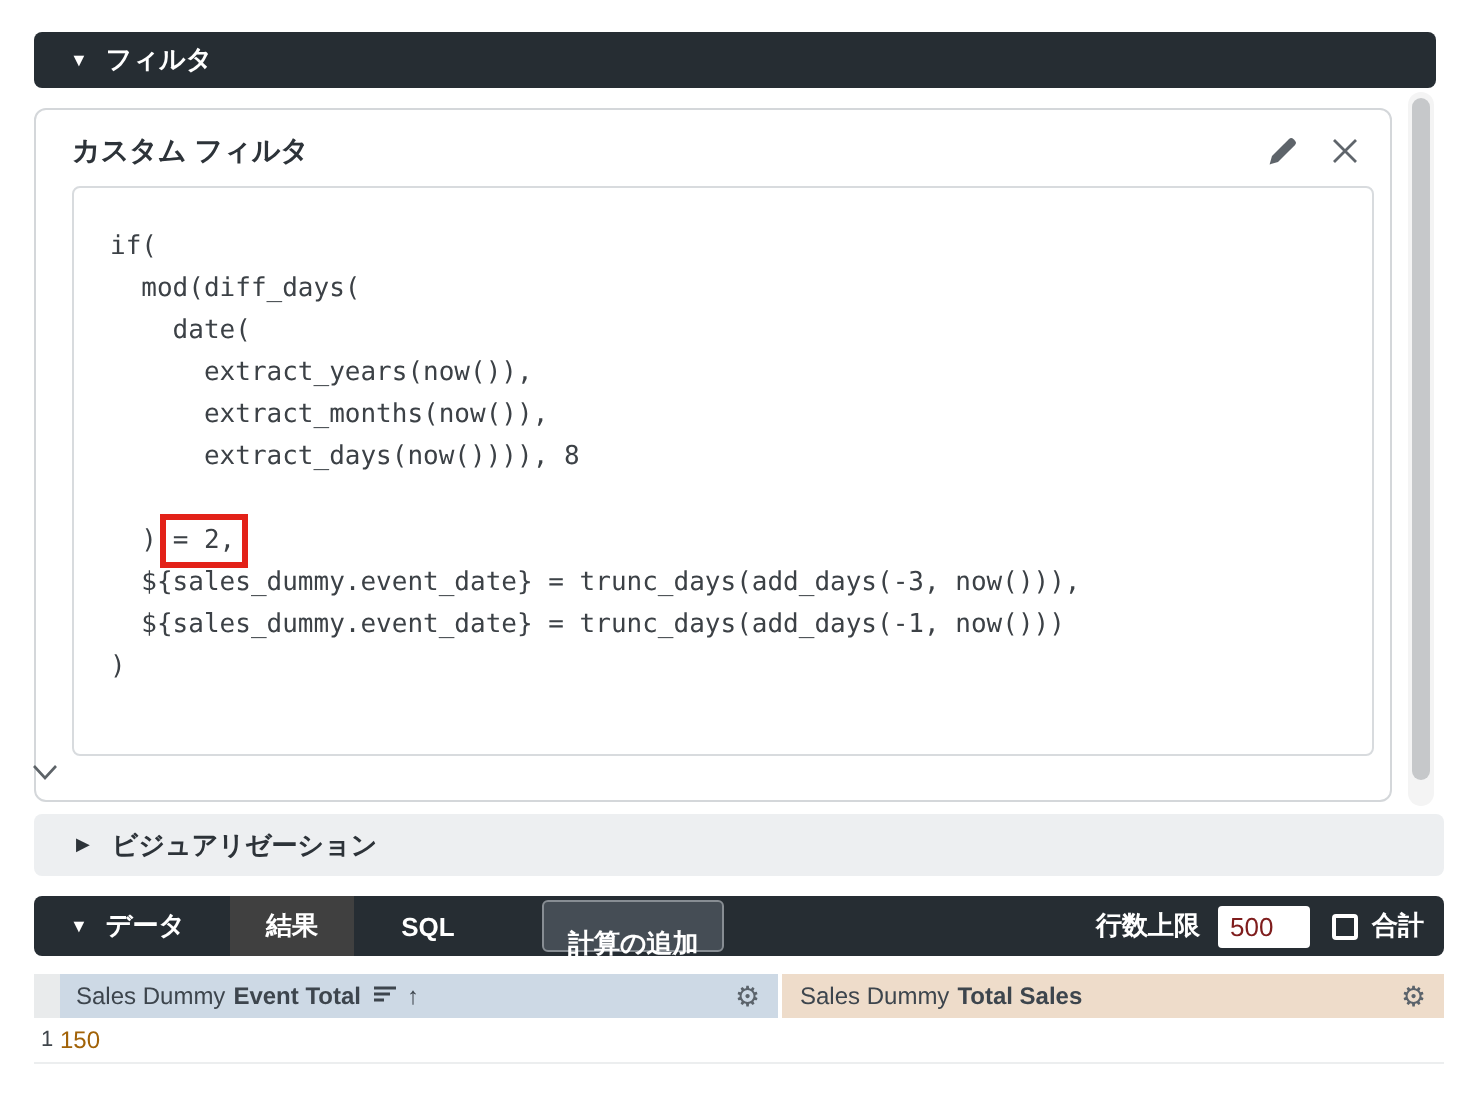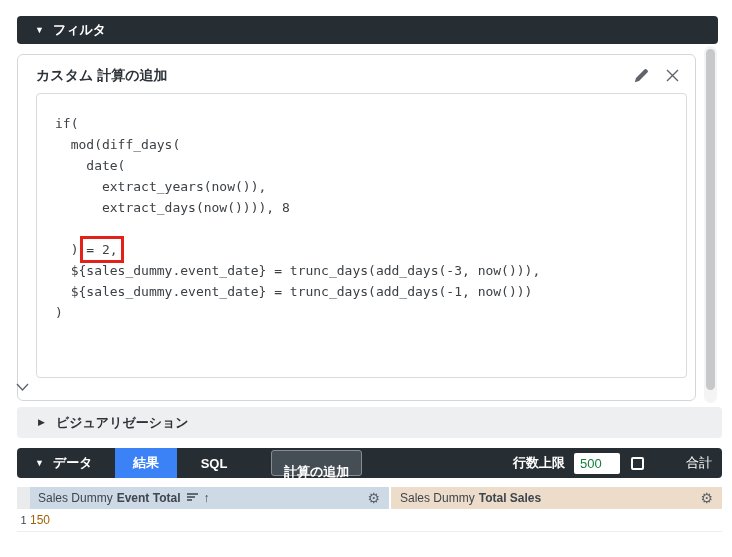--- a/index.html
+++ b/index.html
@@ -45,35 +45,35 @@
   .viz-bar {
     position:absolute; left:17px; top:407px; width:705px; height:31px;
     background:#edeff1; border-radius:4px; display:flex; align-items:center;
     padding-left:21px; gap:11px; color:#2d3339; font-size:13px; font-weight:bold;
   }
 
   
   .data-bar { left:17px; top:448px; width:705px; height:30px; padding-right:10px; }
   .db-title { display:flex; align-items:center; gap:9px; padding-left:18px; width:98px; font-weight:bold; }
   .tab { width:62px; height:30px; display:flex; align-items:center; justify-content:center; font-weight:bold; cursor:pointer; }
-  .tab.selected { background:#3b82f6; }
+  .tab.selected { background:#404040; }
   .tab + .tab { margin-left:6px;text-align:right; }
   .add-calc {
     margin-left:26px; height:24px; padding:12px 12px; background:#454d55;
     border:1px solid #878d93; border-radius:3px; color:#ffffff; font-size:13px;
     font-weight:bold; font-family:inherit; cursor:pointer;
   }
   .spacer { flex:1; }
   .limit-label { font-weight:bold; }
   .limit-input {
     width:46px; height:21px; margin:0 11px 0 9px; border:none; border-radius:2px;
-    background:#ffffff; color:#15803d; font-size:13px; padding-left:6px; font-family:inherit;
+    background:#ffffff; color:#7f1d1d; font-size:13px; padding-left:6px; font-family:inherit;
   }
   .checkbox { width:13px; height:13px; border:2px solid #ffffff; border-radius:2px; margin-right:7px; background:transparent; cursor:pointer; }
-  .totals-label { font-weight:normal;margin-left:35px; }
+  .totals-label { font-weight:bold; }
 
   
   .table { position:absolute; left:17px; top:487px; width:705px; font-size:12px; color:#3d454d; }
   .thead { display:flex; height:22px; }
   .gutter-h { width:13px; background:#e9ebec; }
   .col-h { display:flex; align-items:center; padding:0 9px; }
   .col1-h { width:361px; background:#cdd9e5; border-right:2px solid #ffffff; padding-left:8px; }
   .col2-h { flex:1; background:#eedcca; }
   .col-prefix { margin-right:4px; white-space:pre; }
   .col-name { font-weight:bold; white-space:pre; }
@@ -89,39 +89,40 @@
 <body>
 
 <div class="screen">
 
   <div class="bar-dark filter-bar">
     <span class="caret caret-white">▼</span>
     <span>フィルタ</span>
   </div>
 
   <div class="panel">
-    <div class="panel-title">カスタム 計算の追加</div>
+    <div class="panel-title">カスタム フィルタ</div>
     <div class="panel-icons">
       <span class="icon-btn">
         <svg width="15" height="15" viewBox="0 0 15 15">
             <path d="M0.8 14.2 L2 10 L10.4 1.6 a1.7 1.7 0 0 1 2.4 0 l0.6 0.6 a1.7 1.7 0 0 1 0 2.4 L5 13 Z" fill="#5e646a"></path>
           </svg>
       </span>
       <span class="icon-btn">
         <svg width="13" height="13" viewBox="0 0 13 13">
             <path d="M1 1 L12 12 M12 1 L1 12" stroke="#5f656b" stroke-width="1.4" fill="none"></path>
           </svg>
       </span>
     </div>
 
     <div class="code-box">
       <div class="code-line">if(</div>
       <div class="code-line">  mod(diff_days(</div>
       <div class="code-line">    date(</div>
       <div class="code-line">      extract_years(now()),</div>
+      <div class="code-line">      extract_months(now()),</div>
       <div class="code-line">      extract_days(now()))), 8</div>
       <div class="code-line"></div>
       <div class="code-line"><span>  ) </span><span class="hl-red">= 2,</span></div>
       <div class="code-line">  ${sales_dummy.event_date} = trunc_days(add_days(-3, now())),</div>
       <div class="code-line">  ${sales_dummy.event_date} = trunc_days(add_days(-1, now()))</div>
       <div class="code-line">)</div>
     </div>
   </div>
 
   <span class="expand-chevron">

